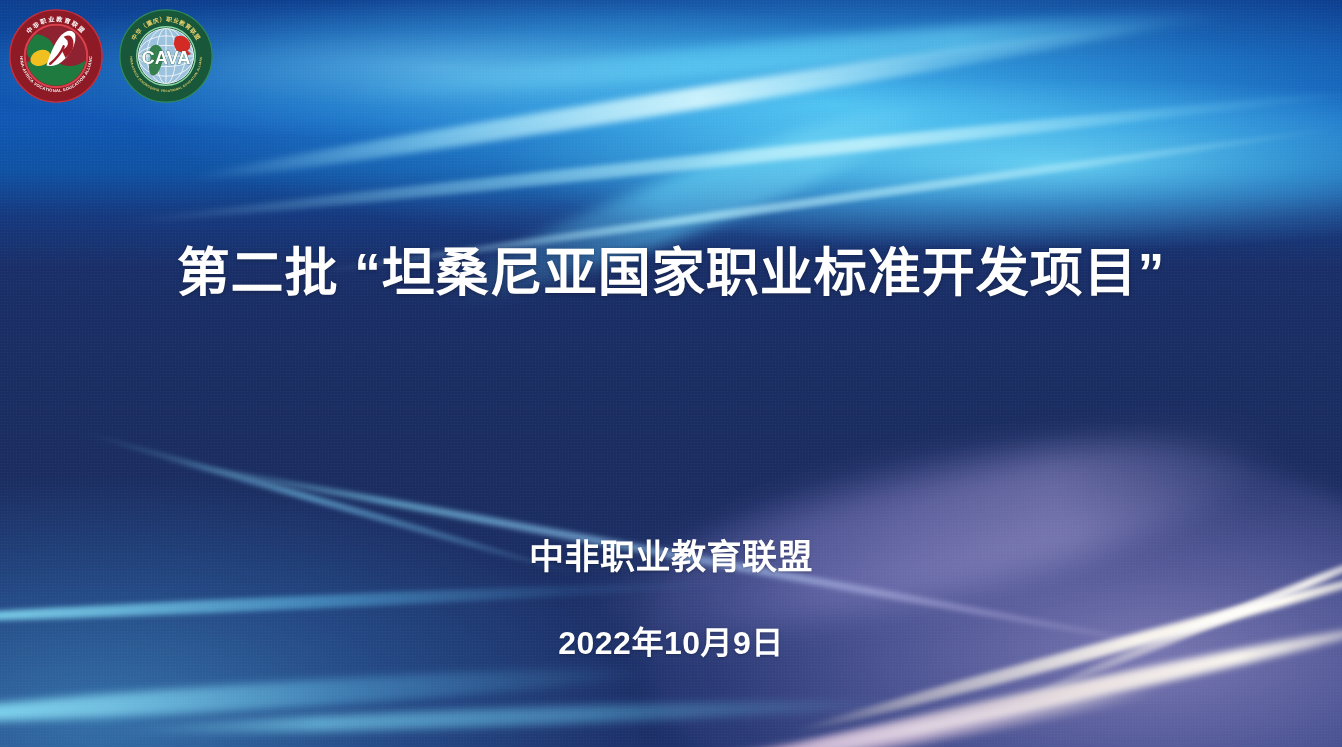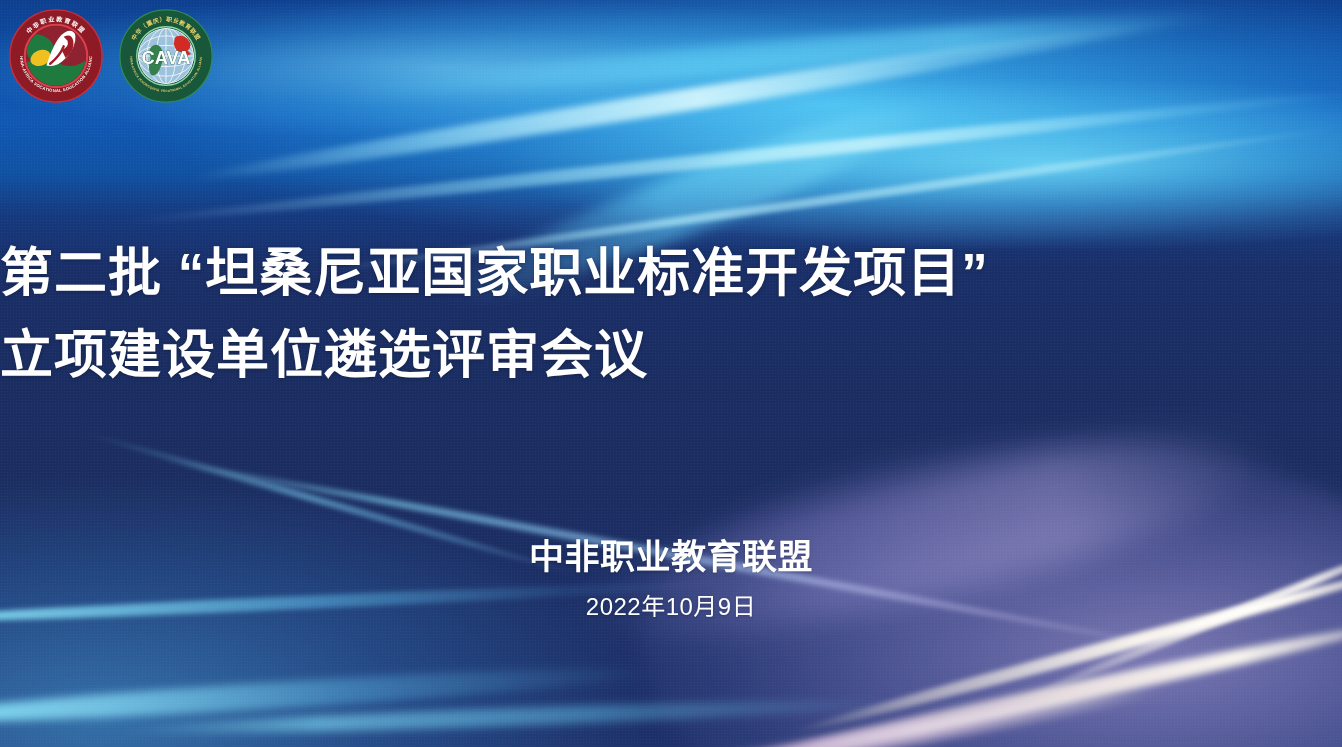--- a/index.html
+++ b/index.html
@@ -313,21 +313,21 @@
     border-radius: 50%;
   }
   .logo svg { display: block; }
 
   
   .title-block {
     position: absolute;
     left: 0; right: 0;
     top: 232px;
     z-index: 5;
-    text-align: left;
+    text-align: center;
   }
   .title-line {
     color: #ffffff;
     font-size: 53px;
     line-height: 82px;
     font-weight: 700;
     letter-spacing: 1px;
     white-space: nowrap;
     text-shadow: 0 1px 4px rgba(0,0,0,0.28);
   }
@@ -342,22 +342,23 @@
   .subtitle-line {
     color: #ffffff;
     font-size: 35px;
     line-height: 50px;
     font-weight: 700;
     letter-spacing: 0.5px;
     white-space: nowrap;
     text-shadow: 0 1px 3px rgba(0,0,0,0.25);
   }
   .subtitle-line.date {
-    font-weight: 400;
-    font-size: 24px;
+    font-weight: 700;
+    font-size: 32px;
+    margin-top: 36px;
   }
 </style>
 </head>
 <body>
 
 <div id="slide">
 
   <div class="bg-layer bg-base"></div>
   <div class="bg-layer bg-top-sweep"></div>
   <div class="bg-layer bg-top-sweep2"></div>
@@ -451,21 +452,20 @@
         <text font-size="3.3" font-weight="bold" fill="#e8d26a" letter-spacing="0.25" font-family="'Liberation Sans',sans-serif">
           <textPath href="#gRingBot" startOffset="50%" text-anchor="middle">CHINA-AFRICA (CHONGQING) VOCATIONAL EDUCATION ALLIANCE</textPath>
         </text>
       </svg>
     </div>
 
   </div>
 
   <div class="title-block">
     <div class="title-line">第二批 “坦桑尼亚国家职业标准开发项目”</div>
-    <div class="title-line">立项建设单位遴选评审会议</div>
   </div>
 
   <div class="subtitle-block">
     <div class="subtitle-line">中非职业教育联盟</div>
     <div class="subtitle-line date">2022年10月9日</div>
   </div>
 
 </div>
 
 </body></html>

